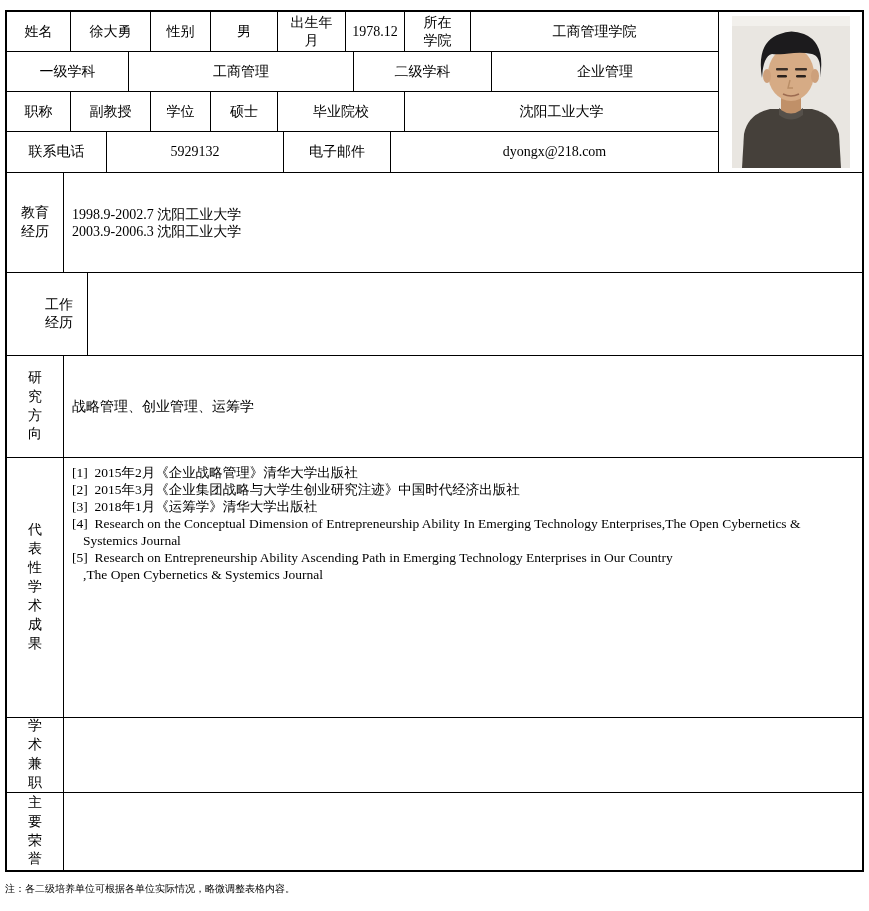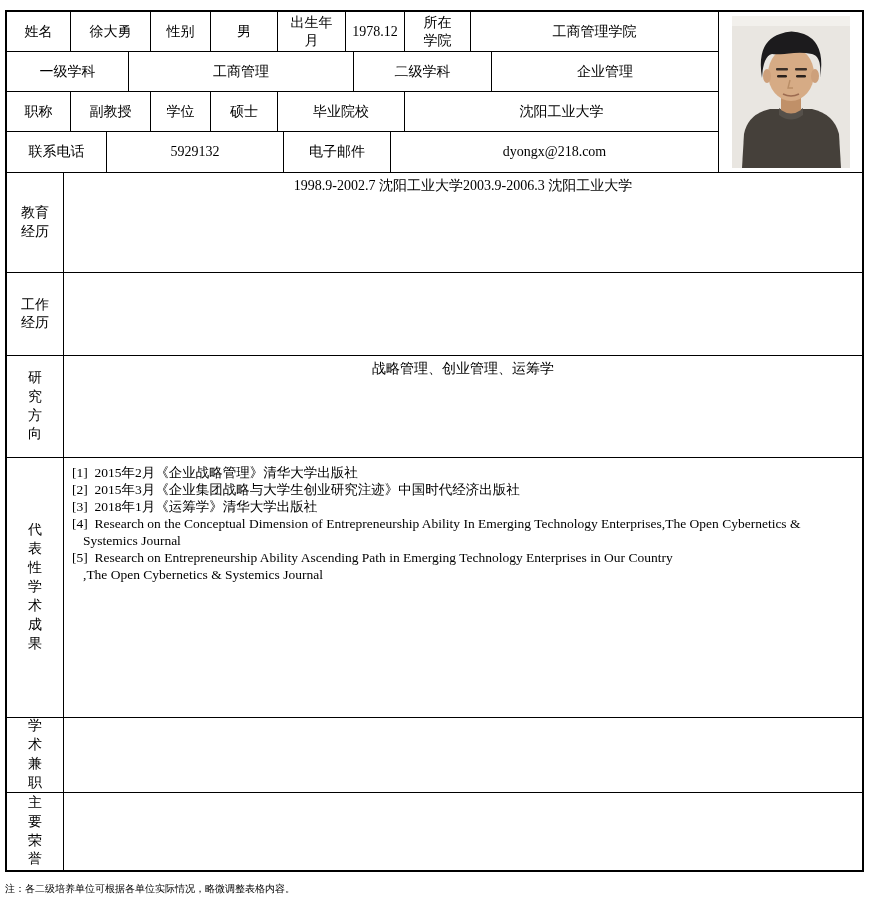--- a/index.html
+++ b/index.html
@@ -38,22 +38,22 @@
   
   .section{ display:flex; border-bottom:1px solid #000; }
   .section:last-child{ border-bottom:none; }
   .slabel{
     width:57px; border-right:1px solid #000; display:flex;
     align-items:center; justify-content:center; font-size:14px;
   }
   .v1{ width:1.05em; word-break:break-all; line-height:1.35; text-align:center;font-family:Liberation Mono, monospace; }
   .v2{ width:2.05em; word-break:break-all; line-height:1.3; text-align:center; }
   .scontent{ flex:1; font-size:14px; padding:4px 8px; }
-  .center-v{ display:flex; flex-direction:row; justify-content:center; }
-  .h100{height:100px;} .h83{height:83px;} .h102{height:102px;}
+  .center-v{ display:flex; flex-direction:column; justify-content:center; }
+  .h100{height:100px;} .h83{height:83px;padding-left:24px;} .h102{height:102px;}
   .h260{height:260px;} .h75{height:75px;} .h77{height:77px;}
   .edu-line{ line-height:17px; }
   .pubs{ padding-top:6px; }
   .pub-item{
     font-size:13.5px; line-height:17px; white-space:pre-wrap;
     padding-left:11px; text-indent:-11px;
   }
   
   .note{
     position:absolute; left:5px; top:882px; font-size:10px;

